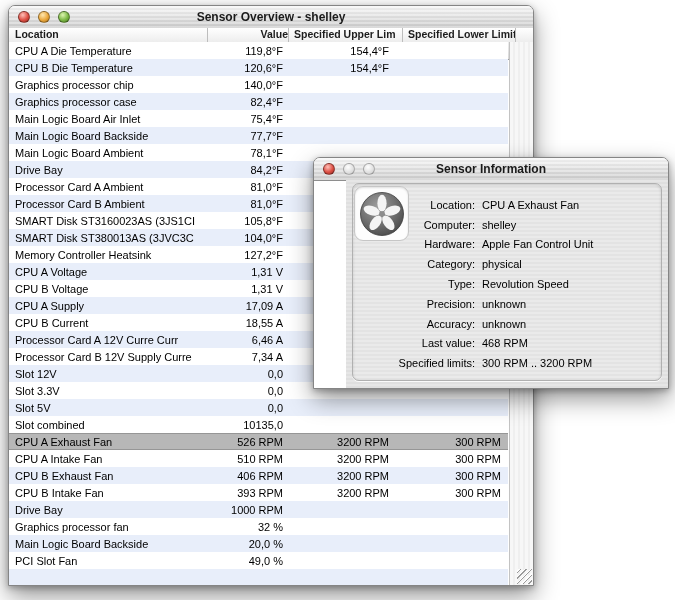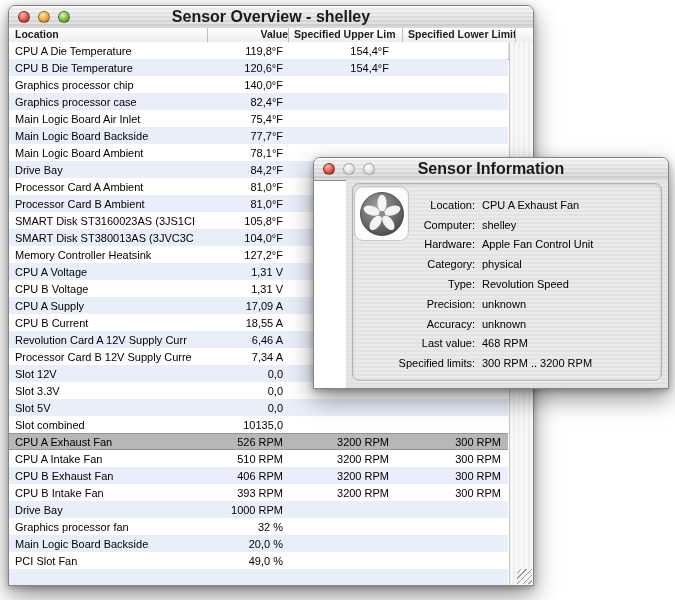--- a/index.html
+++ b/index.html
@@ -16,21 +16,21 @@
   
   .titlebar{
     position:relative;height:22px;border-radius:6px 6px 0 0;
     background:
       linear-gradient(180deg,rgba(255,255,255,0.55),rgba(0,0,0,0.10)),
       repeating-linear-gradient(180deg,#f2f2f2 0 2px,#dddddd 2px 4px);
     border-bottom:1px solid #8e8e8e;
   }
   .titlebar .title{
     position:absolute;left:0;right:0;top:0;height:22px;line-height:22px;
-    text-align:center;font-size:16px;font-weight:bold;color:#1a1a1a;
+    text-align:center;font-size:12px;font-weight:bold;color:#1a1a1a;
     white-space:nowrap;overflow:hidden;
   }
   .lights{position:absolute;left:9px;top:5px;display:flex;gap:8px;z-index:3;}
   .light{width:12px;height:12px;border-radius:50%;border:1px solid rgba(0,0,0,0.35);box-sizing:border-box;}
   .light.red{background:radial-gradient(circle at 38% 30%,#ffc0b8,var(--traffic-red,#dd4f44) 55%,#8f2a22);}
   .light.yellow{background:radial-gradient(circle at 38% 30%,#ffe8b0,var(--traffic-yellow,#eaa73c) 55%,#a8711a);}
   .light.green{background:radial-gradient(circle at 38% 30%,#ddf5b0,var(--traffic-green,#7cb845) 55%,#47761f);}
   .light.disabled{background:radial-gradient(circle at 40% 32%,#ffffff,#dcdcdc 65%,#bdbdbd);border-color:rgba(0,0,0,0.25);}
   
   #win-main{left:8px;top:5px;width:524px;height:579px;z-index:1;}
@@ -210,21 +210,21 @@
       <div class="cell c-up"></div>
       <div class="cell c-low"></div>
     </div>
       <div class="row">
       <div class="cell c-loc">CPU B Current</div>
       <div class="cell c-val">18,55 A</div>
       <div class="cell c-up"></div>
       <div class="cell c-low"></div>
     </div>
       <div class="row">
-      <div class="cell c-loc">Revolution Card A 12V Supply Curr</div>
+      <div class="cell c-loc">Processor Card A 12V Curre Curr</div>
       <div class="cell c-val">6,46 A</div>
       <div class="cell c-up"></div>
       <div class="cell c-low"></div>
     </div>
       <div class="row">
       <div class="cell c-loc">Processor Card B 12V Supply Curre</div>
       <div class="cell c-val">7,34 A</div>
       <div class="cell c-up"></div>
       <div class="cell c-low"></div>
     </div>

